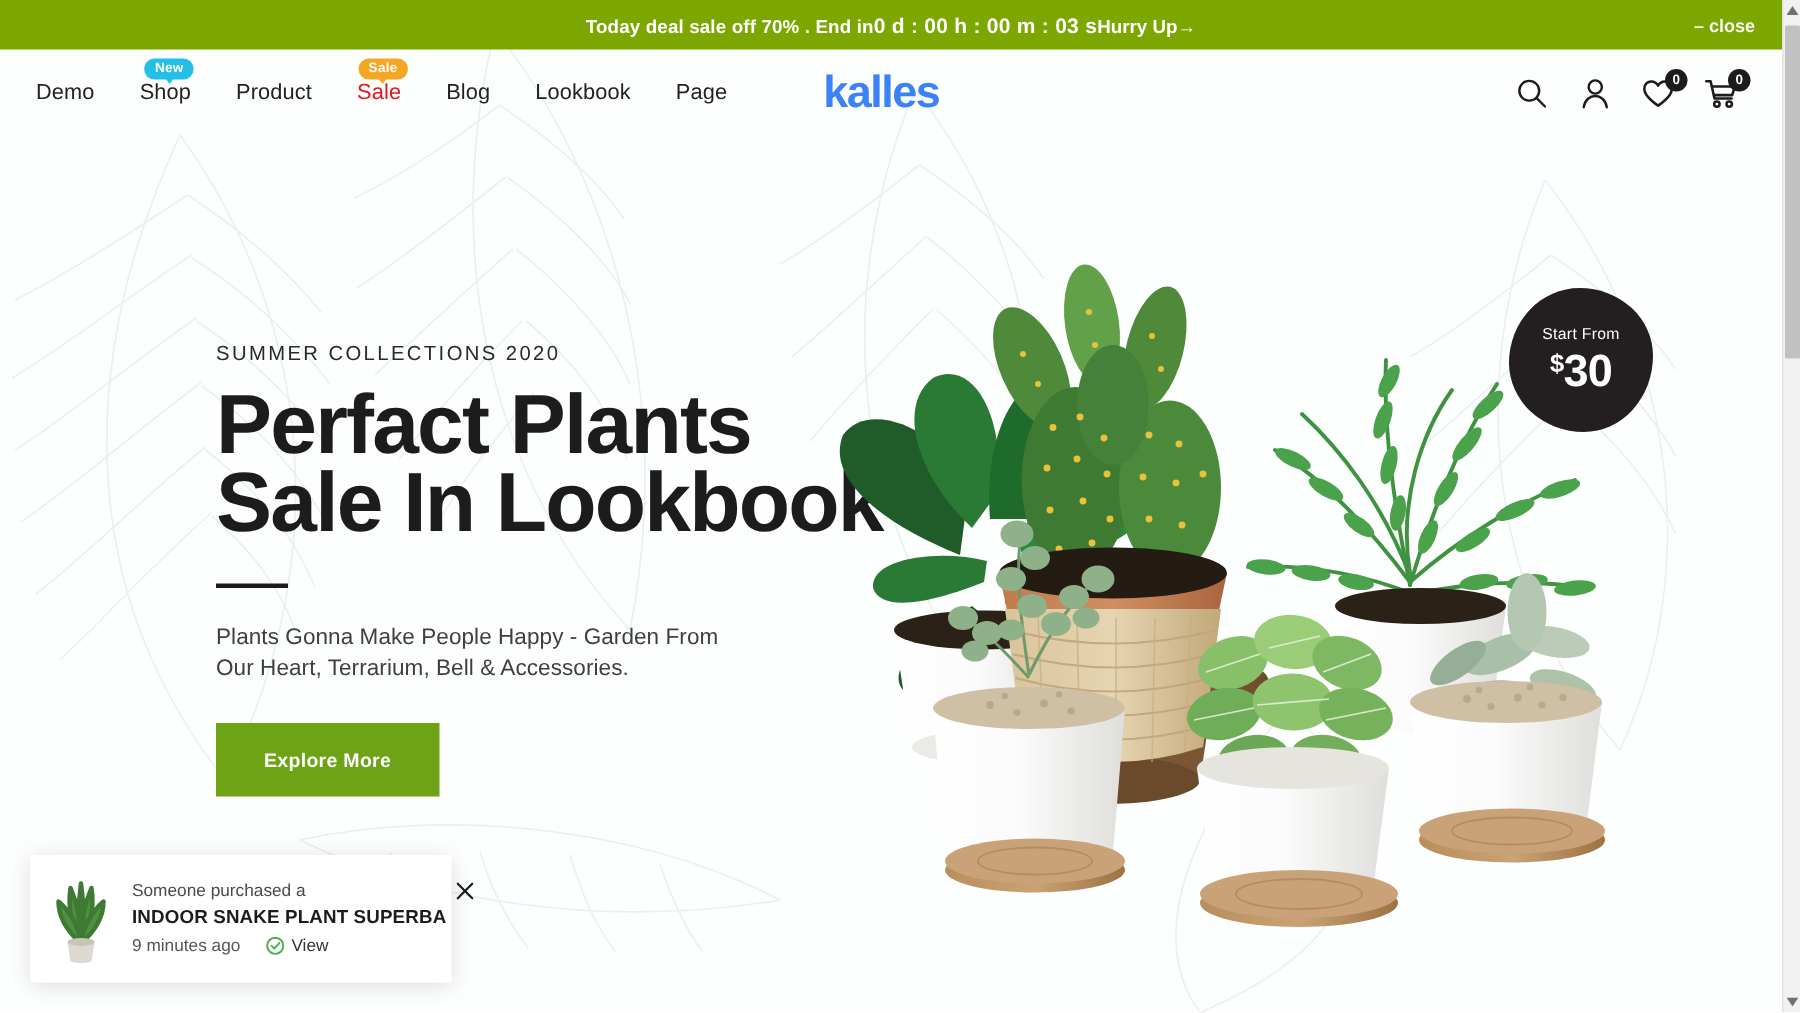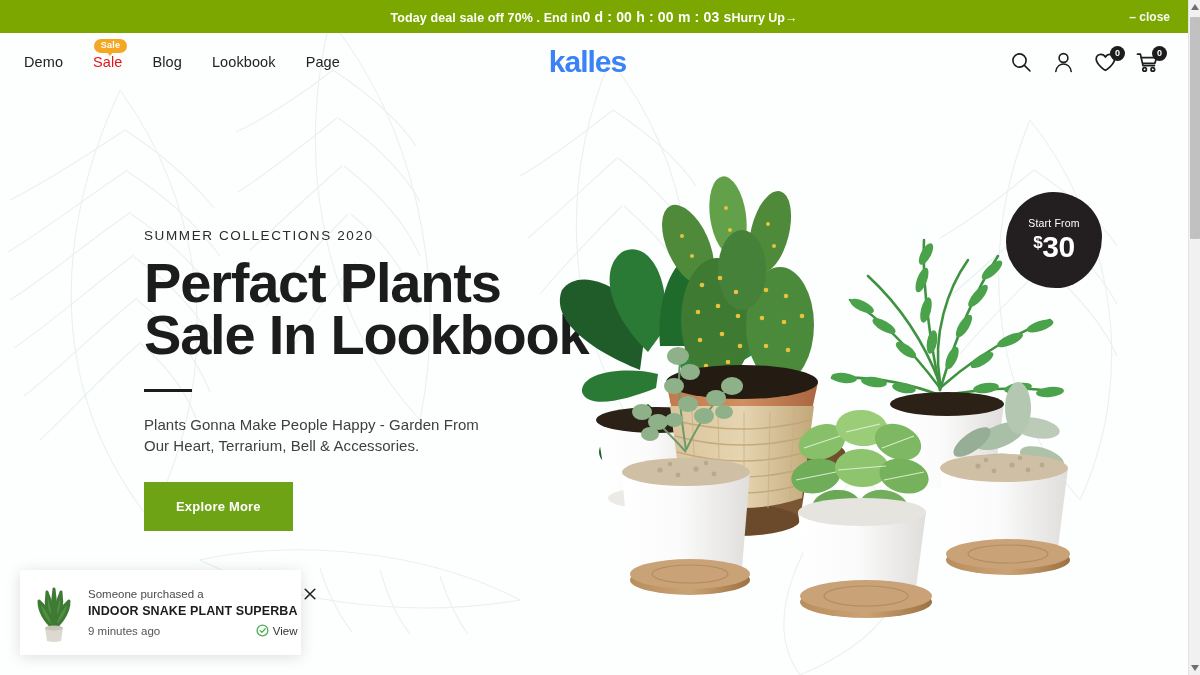--- a/index.html
+++ b/index.html
@@ -207,21 +207,21 @@
     margin-right: 10px;
   }
   .popup-thumb svg { display: block; }
   .popup-body { flex: 1; position: relative; padding-right: 14px; }
   .popup-line1 { font-size: 11.5px; color: #4a4a4a; margin-bottom: 4px; }
   .popup-title {
     font-size: 12.5px; font-weight: 700; color: #1c1c1c;
     letter-spacing: .1px; margin-bottom: 6px;
     white-space: nowrap;
   }
-  .popup-meta { display: flex; align-items: center; gap: 6px; justify-content: space-between; }
+  .popup-meta { display: flex; align-items: center; gap: 17px; }
   .popup-time { font-size: 11.5px; color: #555555; }
   .popup-view {
     font-size: 11.5px; color: #333333;
     display: flex; align-items: center; gap: 4px;
   }
   .popup-close {
     position: absolute; top: -2px; right: -6px;
     width: 16px; height: 16px;
     color: #1c1c1c;
   }
@@ -323,20 +323,29 @@
     </div>
     <span class="announce-close">– close</span>
   </div>
 
   <div class="header">
 
     <nav class="nav">
       <a class="nav-item first">
         <span>Demo</span>
       </a>
+      <a class="nav-item">
+        <span class="nav-badge badge-new">
+          <span>New</span>
+        </span>
+        <span>Shop</span>
+      </a>
+      <a class="nav-item">
+        <span>Product</span>
+      </a>
       <a class="nav-item sale-item">
         <span class="nav-badge badge-sale">
           <span>Sale</span>
         </span>
         <span>Sale</span>
       </a>
       <a class="nav-item">
         <span>Blog</span>
       </a>
       <a class="nav-item">

